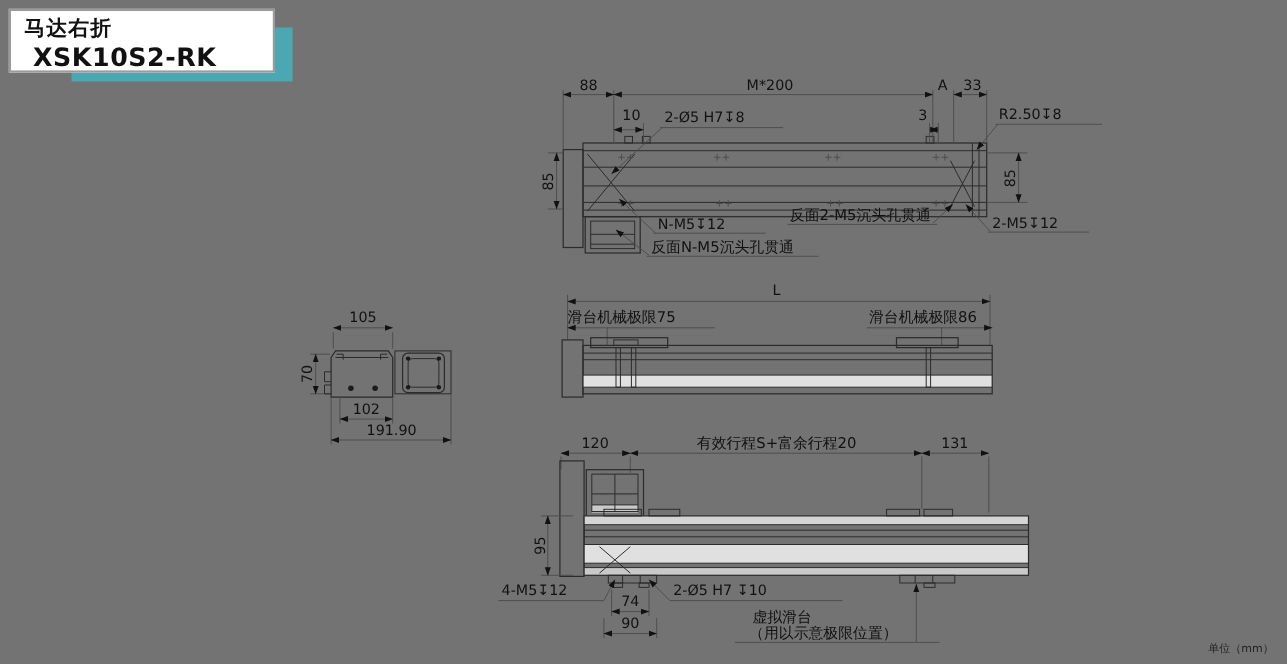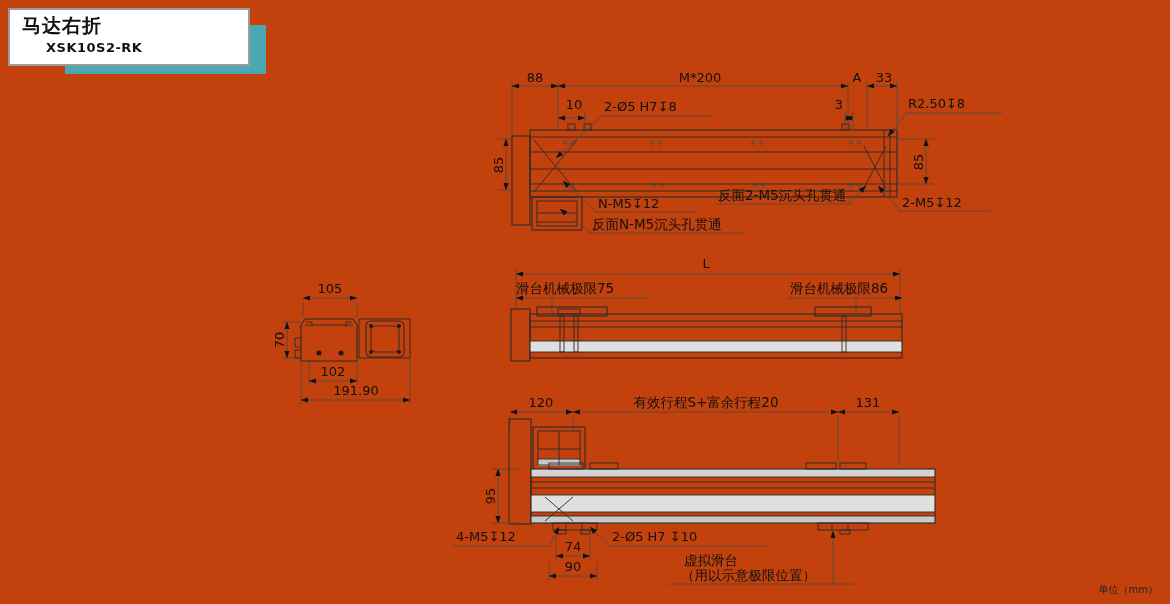--- a/index.html
+++ b/index.html
@@ -1,23 +1,23 @@
 <!DOCTYPE html>
 <html><head>
 <meta charset="utf-8">
 <style>
   html,body{margin:0;padding:0;background:#ffffff;}
-  .stage{position:relative;width:1170px;height:604px;background:#c2410c;overflow:hidden;
+  .stage{position:relative;width:1170px;height:604px;background:#737373;overflow:hidden;
          font-family:"DejaVu Sans","Liberation Sans",sans-serif;}
   
   .title-shadow{position:absolute;left:65px;top:25px;width:201px;height:49px;background:#4BA7B1;}
   .title-box{position:absolute;left:8px;top:8px;width:238px;height:54px;background:#fff;
              border:2px solid #9b9b9b;box-shadow:inset 0 0 0 1px #ffffff;}
   .title-line1{margin:3px 0 0 12px;font-size:19px;font-weight:bold;color:#111;letter-spacing:1px;}
-  .title-line2{margin:1px 0 0 36px;font-size:13px;font-weight:bold;color:#111;letter-spacing:0.5px;}
+  .title-line2{margin:1px 0 0 20px;font-size:23px;font-weight:bold;color:#111;letter-spacing:0.5px;}
   
   .unit-note{position:absolute;right:12px;top:583px;font-size:10px;color:#222;}
   
   svg{position:absolute;left:0;top:0;}
   .ol{fill:none;stroke:#2b2b2b;stroke-width:1.1;}
   .ol2{fill:none;stroke:#2b2b2b;stroke-width:0.9;}
   .tl{fill:none;stroke:#4a4a4a;stroke-width:0.8;}
   .gy1{fill:#d4d4d4;stroke:none;}
   .gy2{fill:#e0e0e0;stroke:none;}
   .gy3{fill:#c9c9c9;stroke:none;}

